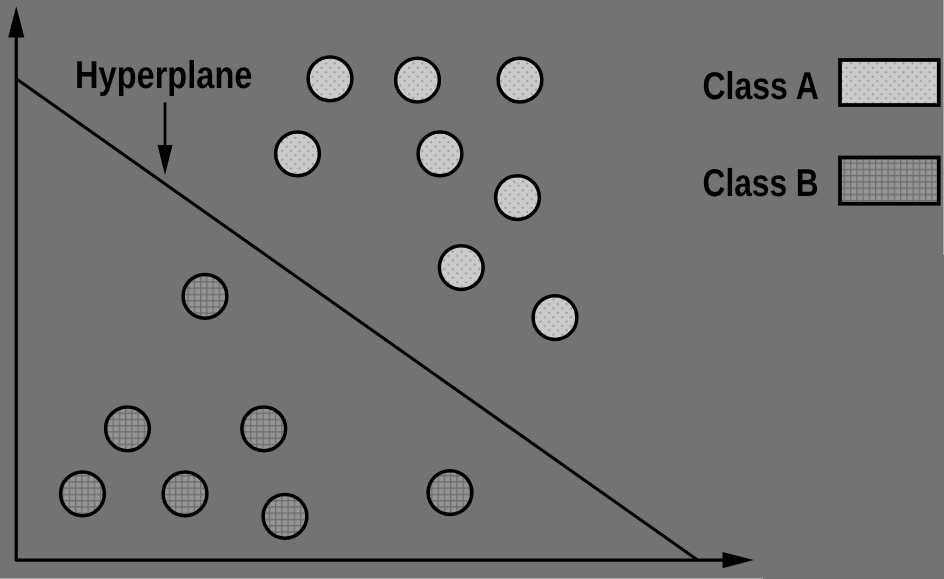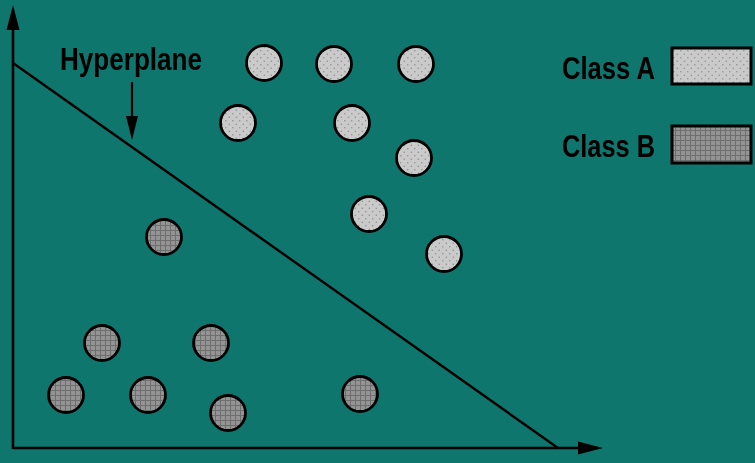--- a/index.html
+++ b/index.html
@@ -4,21 +4,21 @@
 <style>
   html, body {
     margin: 0;
     padding: 0;
     background: #ffffff;
   }
   .stage {
     position: relative;
     width: 755px;
     height: 463px;
-    background: #0f766e;
+    background: #737373;
     overflow: hidden;
     font-family: "Liberation Sans", sans-serif;
   }
   svg { display: block; }
   text.diagram-text {
     font-family: "Liberation Sans", "DejaVu Sans", sans-serif;
     font-weight: bold;
     fill: #000000;
   }
   .axis-line, .hyperplane-line, .annot-line {

